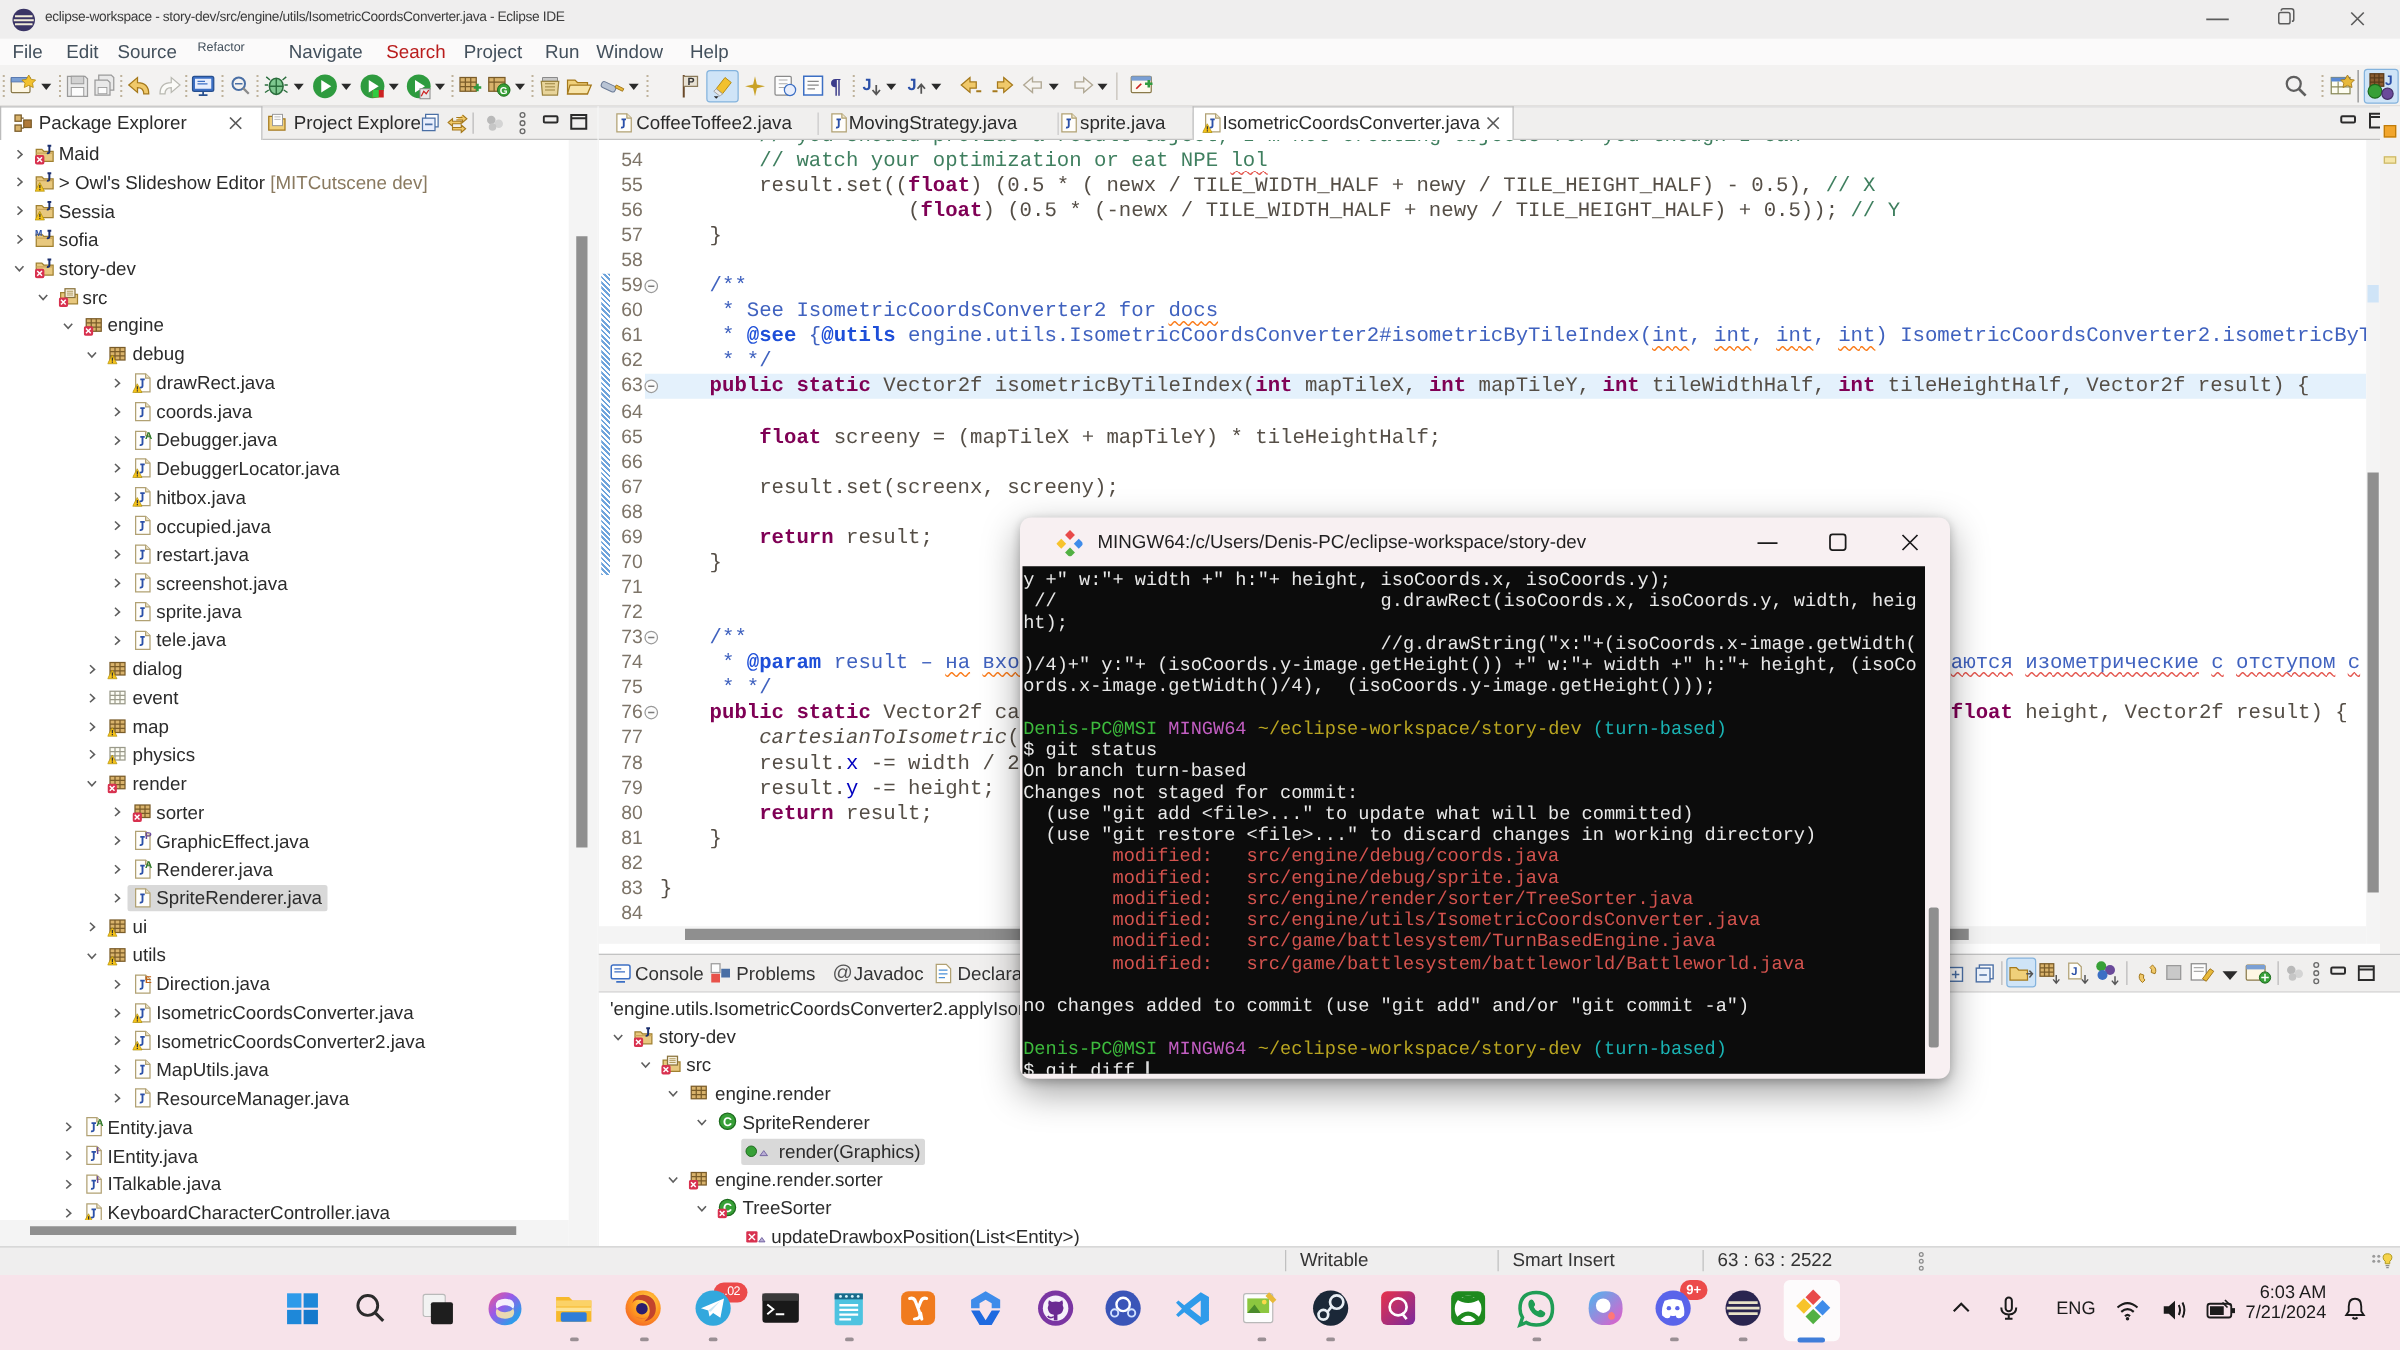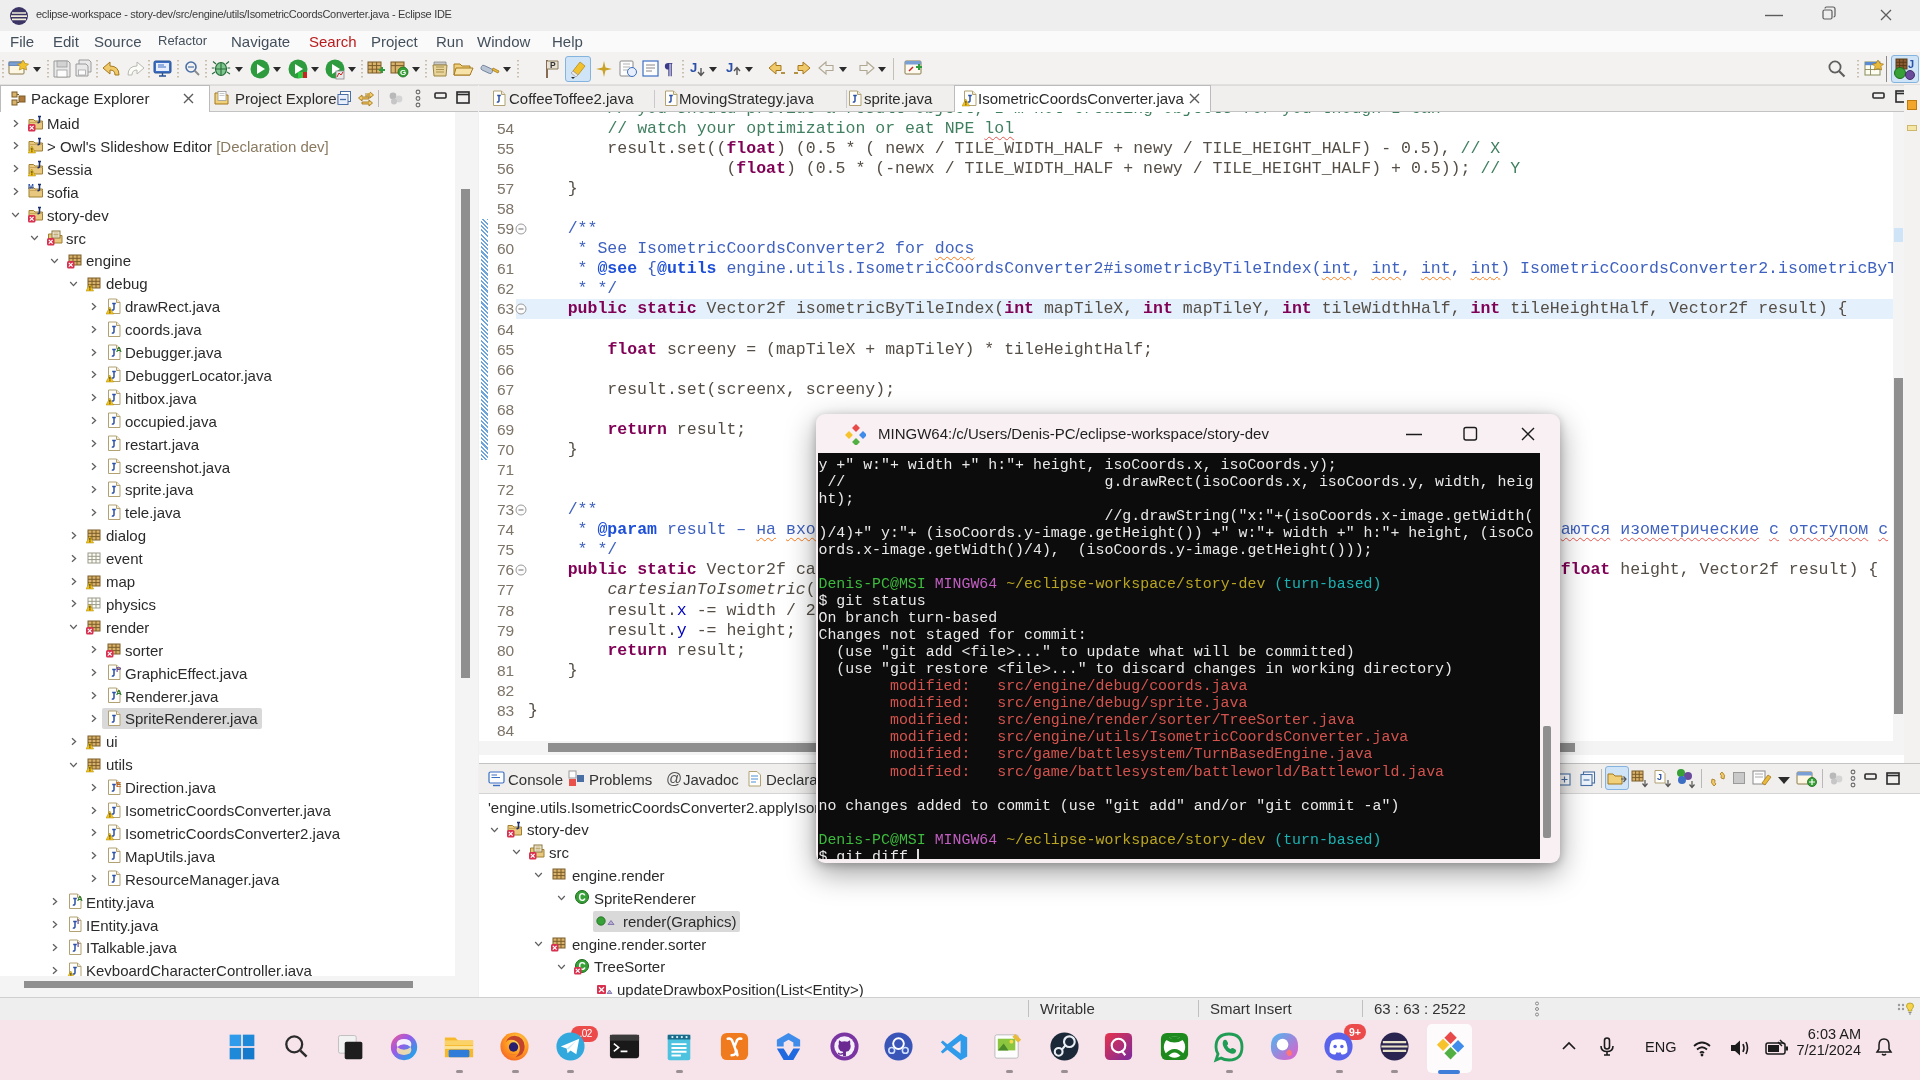--- a/index.html
+++ b/index.html
@@ -31,21 +31,21 @@
 <svg class="abs" style="left:1759px;top:0" width="161" height="31">
       <path d="M6,15.5 L24,15.5" stroke="#5c5c5c" stroke-width="1.4"></path>
       <rect x="64" y="10" width="9" height="9" rx="1.5" fill="none" stroke="#5c5c5c" stroke-width="1.2"></rect>
       <path d="M66,8.5 Q66,7 67.5,7 L74,7 Q76,7 76,9 L76,15.5 Q76,17 74.5,17" fill="none" stroke="#5c5c5c" stroke-width="1.2"></path>
       <path d="M122,10 L132,20 M132,10 L122,20" stroke="#5c5c5c" stroke-width="1.3"></path>
     </svg>
 <div class="abs" style="left:0;top:31px;width:1920px;height:21px;background:#fbfafa"></div>
 <div class="abs ui" style="left:10px;top:33px;font-size:15px;color:#43505c">File</div>
 <div class="abs ui" style="left:53px;top:33px;font-size:15px;color:#43505c">Edit</div>
 <div class="abs ui" style="left:94px;top:33px;font-size:15px;color:#43505c">Source</div>
-<div class="abs ui" style="left:158px;top:33px;font-size:13px;color:#43505c">Refactor</div>
+<div class="abs ui" style="left:158px;top:33px;font-size:10px;color:#43505c">Refactor</div>
 <div class="abs ui" style="left:231px;top:33px;font-size:15px;color:#43505c">Navigate</div>
 <div class="abs ui" style="left:309px;top:33px;font-size:15px;color:#b91c1c">Search</div>
 <div class="abs ui" style="left:371px;top:33px;font-size:15px;color:#43505c">Project</div>
 <div class="abs ui" style="left:436px;top:33px;font-size:15px;color:#43505c">Run</div>
 <div class="abs ui" style="left:477px;top:33px;font-size:15px;color:#43505c">Window</div>
 <div class="abs ui" style="left:552px;top:33px;font-size:15px;color:#43505c">Help</div>
 <div class="abs" style="left:0;top:52px;width:1920px;height:33px;background:#f3f2f1;border-bottom:1px solid #e2e0de"></div>
 <svg class="abs" style="left:1px;top:59px" width="4" height="20">
       <path d="M2,1 L2,19" stroke="#beb29b" stroke-width="1.6" stroke-dasharray="1.6 2.4"></path>
     </svg>
@@ -323,21 +323,21 @@
       <path d="M4,2.2 L7.6,5.5 L4,8.8" fill="none" stroke="#5f5f5f" stroke-width="1.3"></path>
     </svg>
 <svg class="abs" style="left:28px;top:137px" width="17" height="17">
       <path d="M1,4.5 L5.5,4.5 L7,6 L14.5,6 L14.5,14 L1,14 Z" fill="#e8c87e" stroke="#a08030" stroke-width="1"></path>
       <path d="M1,7.5 L14.5,7.5" stroke="#caa55a" stroke-width="1"></path>
       <path d="M10,1.5 L13,1.5 M11.5,1.5 L11.5,6 Q11.5,8 9.5,7.5" stroke="#1b2f6e" stroke-width="1.6" fill="none"></path>
       <path d="M3.8,9 L7.6,16 L0,16 Z" fill="#f5c21b" stroke="#a98a00" stroke-width="0.5"></path>
       <rect x="3.4" y="11" width="1" height="2.6" fill="#333"></rect>
       <rect x="3.4" y="14.2" width="1" height="1" fill="#333"></rect>
     </svg>
-<div class="trow" style="left:47px;top:134.9px">&gt; Owl's Slideshow Editor <span style="color:#8a7a60">[Declaration dev]</span></div>
+<div class="trow" style="left:47px;top:134.9px">&gt; Owl's Slideshow Editor <span style="color:#8a7a60">[MITCutscene dev]</span></div>
 <svg class="abs" style="left:10px;top:163px" width="11" height="11">
       <path d="M4,2.2 L7.6,5.5 L4,8.8" fill="none" stroke="#5f5f5f" stroke-width="1.3"></path>
     </svg>
 <svg class="abs" style="left:28px;top:160px" width="17" height="17">
       <path d="M1,4.5 L5.5,4.5 L7,6 L14.5,6 L14.5,14 L1,14 Z" fill="#e8c87e" stroke="#a08030" stroke-width="1"></path>
       <path d="M1,7.5 L14.5,7.5" stroke="#caa55a" stroke-width="1"></path>
       <path d="M10,1.5 L13,1.5 M11.5,1.5 L11.5,6 Q11.5,8 9.5,7.5" stroke="#1b2f6e" stroke-width="1.6" fill="none"></path>
       <path d="M3.8,9 L7.6,16 L0,16 Z" fill="#f5c21b" stroke="#a98a00" stroke-width="0.5"></path>
       <rect x="3.4" y="11" width="1" height="2.6" fill="#333"></rect>
       <rect x="3.4" y="14.2" width="1" height="1" fill="#333"></rect>

